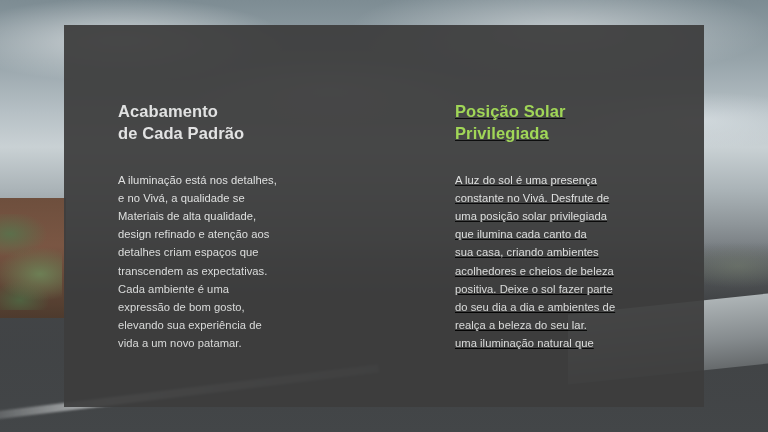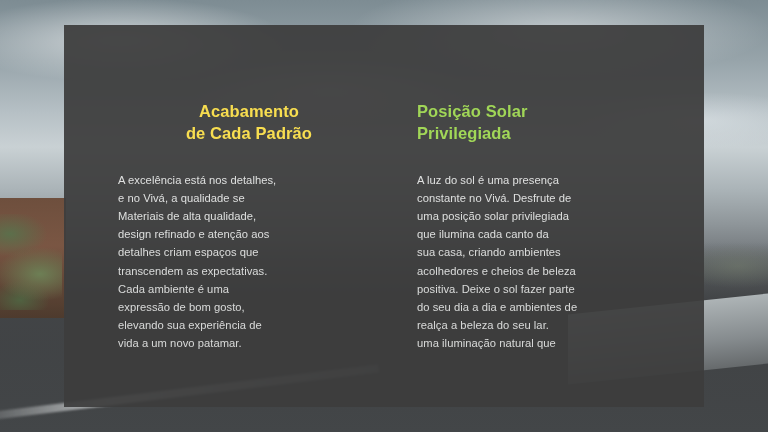--- a/index.html
+++ b/index.html
@@ -120,21 +120,22 @@
     top: 76px;
     right: 40px;
     display: flex;
     gap: 0;
   }
   .col {
     width: 262px;
     flex: 0 0 262px;
   }
   .col + .col {
-    margin-left: 37px;
+    margin-left: 75px;
+    text-decoration: underline;
   }
   .col h2 {
     margin: 0 0 26px 0;
     font-size: 16.5px;
     line-height: 1.33;
     font-weight: bold;
     letter-spacing: 0.1px;
   }
   .col-1 h2 { color: #6fd2e0; }
   .col-2 h2 { color: #9fd84f; }
@@ -159,26 +160,26 @@
     <div class="bg-kerb"></div>
     <div class="bg-wall"></div>
     <div class="bg-hedge"></div>
     <div class="bg-veg-right"></div>
   </div>
 
   <div class="panel" style="background-color: rgb(61, 61, 61); opacity: 0.93;">
     <div class="columns">
 
       <div class="col col-1">
-        <h2 style="color: #fde047; text-align: center;">
+        <h2 style="color: #e5e5e5;">
           <span class="nowrap-line">Acabamento</span>
           <span class="nowrap-line">de Cada Padrão</span>
         </h2>
         <p>
-          <span class="nowrap-line">A excelência está nos detalhes,</span>
+          <span class="nowrap-line">A iluminação está nos detalhes,</span>
           <span class="nowrap-line">e no Vivá, a qualidade se</span>
           <span class="nowrap-line">Materiais de alta qualidade,</span>
           <span class="nowrap-line">design refinado e atenção aos</span>
           <span class="nowrap-line">detalhes criam espaços que</span>
           <span class="nowrap-line">transcendem as expectativas.</span>
           <span class="nowrap-line">Cada ambiente é uma</span>
           <span class="nowrap-line">expressão de bom gosto,</span>
           <span class="nowrap-line">elevando sua experiência de</span>
           <span class="nowrap-line">vida a um novo patamar.</span>
         </p>

